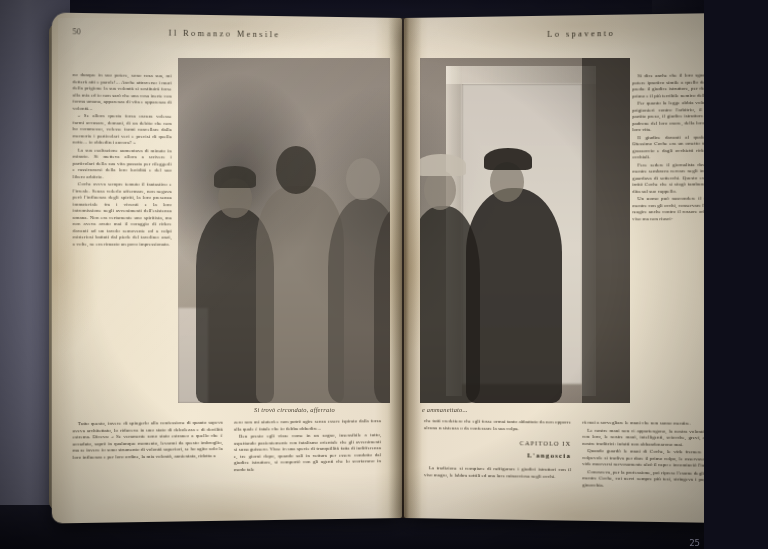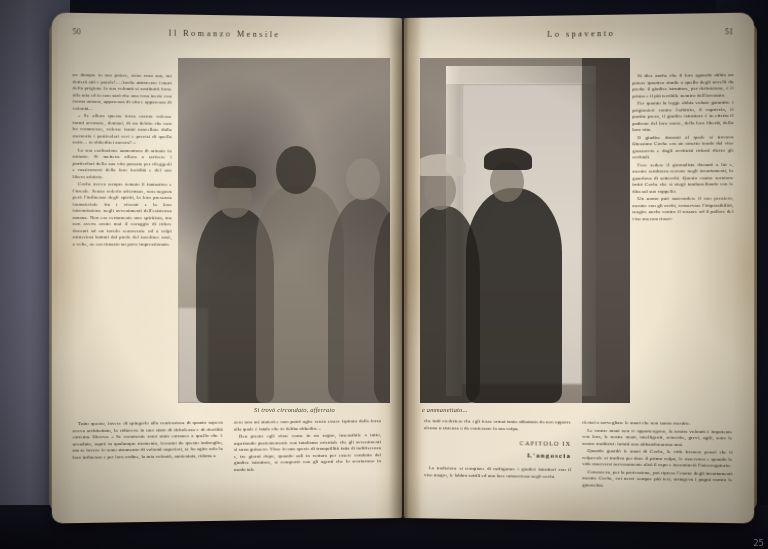--- a/index.html
+++ b/index.html
@@ -9,21 +9,21 @@
   }
   body {
     width: 768px;
     height: 549px;
     overflow: hidden;
     font-family: "Liberation Serif", serif;
   }
 
   #scene {
     position: relative;
-    width: 768px;
+    width: 704px;
     height: 549px;
     background:
       radial-gradient(ellipse at 50% 40%, #3a3a4a 0%, #23232f 45%, #14141c 100%);
     overflow: hidden;
   }
 
   
   .surround-left {
     position: absolute;
     left: 0; top: 0; width: 70px; height: 549px;

